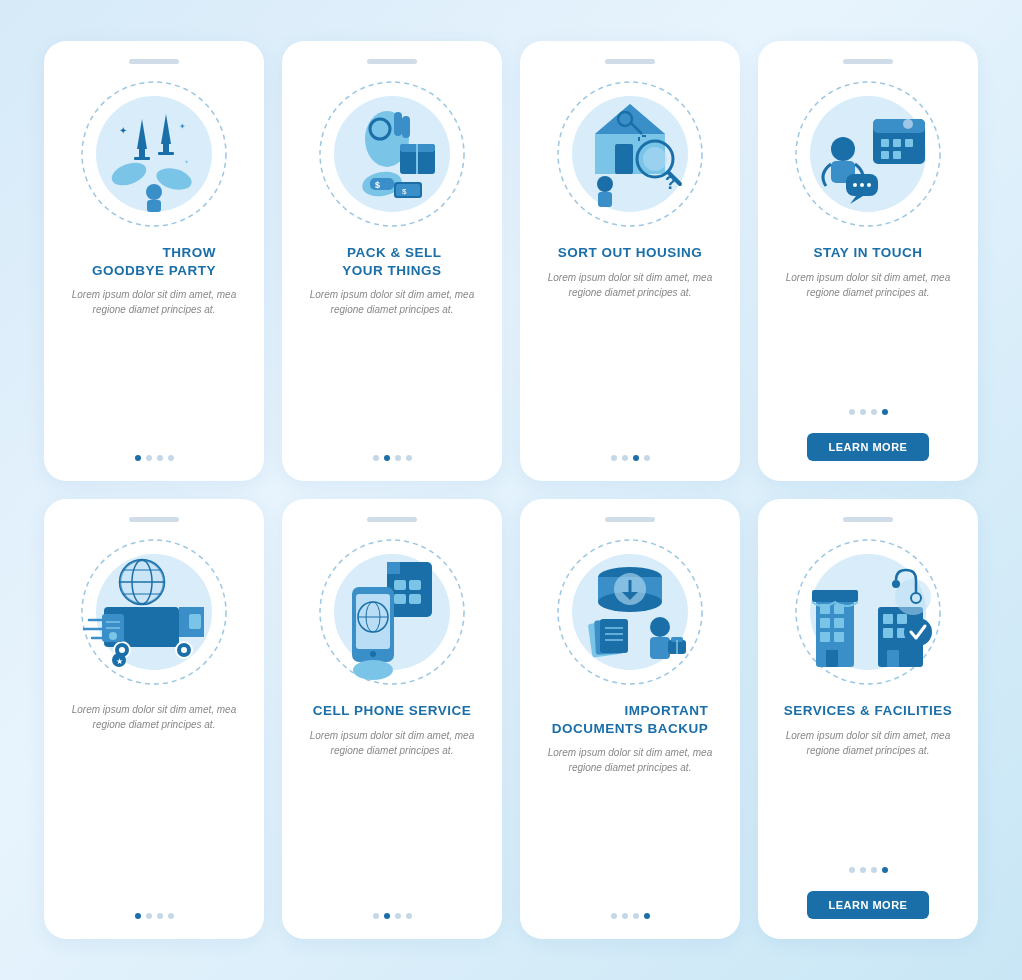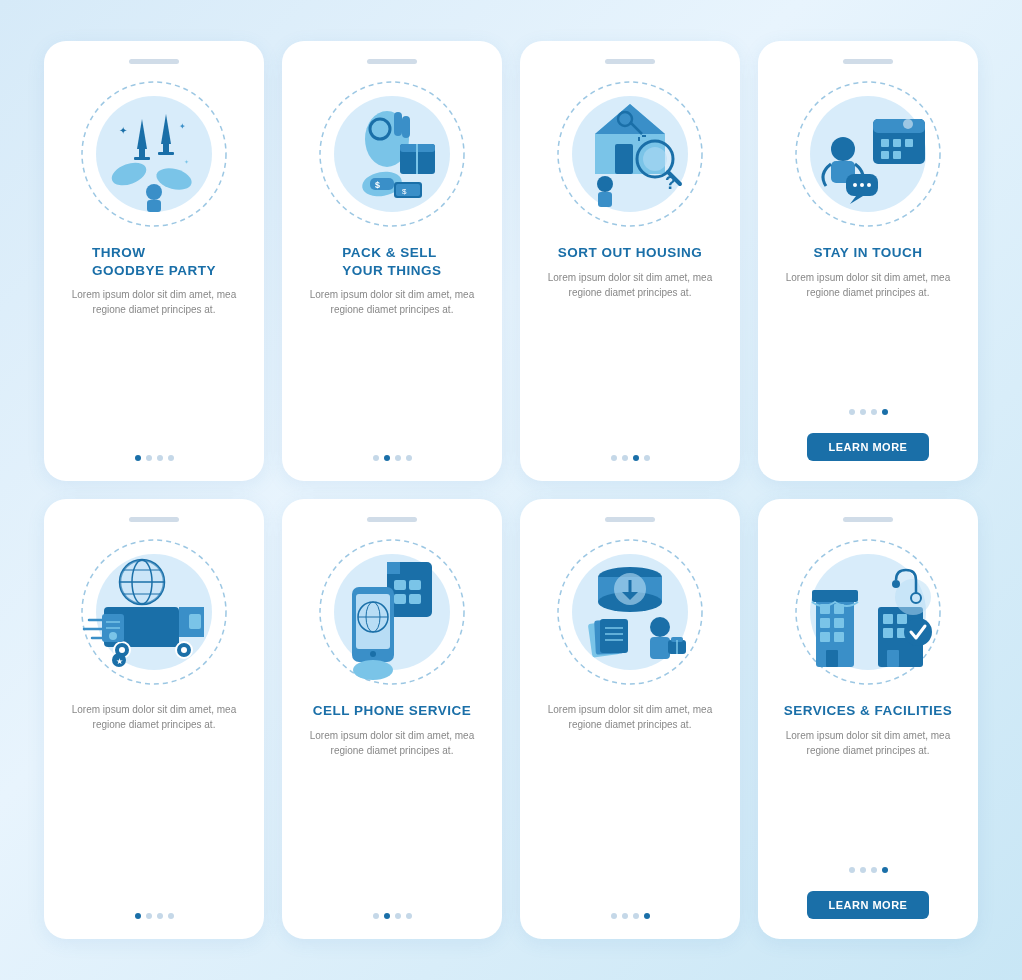--- a/index.html
+++ b/index.html
@@ -46,32 +46,33 @@
       justify-content: center;
     }
     .illustration svg {
       width: 100%;
       height: 100%;
     }
     .card-title {
       font-size: 13.5px;
       font-weight: 800;
       color: #1a6fa8;
-      text-align: left;
+      text-align: right;
       text-transform: uppercase;
       letter-spacing: 0.5px;
       margin-bottom: 8px;
       line-height: 1.3;
     }
     .card-body {
       font-size: 10px;
       color: #888;
       text-align: center;
       line-height: 1.5;
       flex: 1;
+      font-style: italic;
     }
     .dots {
       display: flex;
       gap: 5px;
       margin-top: 10px;
       align-items: center;
     }
     .dot {
       width: 6px;
       height: 6px;
@@ -365,20 +366,21 @@
         <line x1="127" y1="108" x2="127" y2="122" stroke="#7ac4e8" stroke-width="1.5"></line>
 
         <rect x="40" y="90" width="28" height="34" rx="3" fill="#7ac4e8" transform="rotate(-8,54,107)"></rect>
         <rect x="45" y="88" width="28" height="34" rx="3" fill="#3a8fc8" transform="rotate(-3,59,105)"></rect>
         <rect x="50" y="87" width="28" height="34" rx="3" fill="#1a6fa8"></rect>
         <line x1="55" y1="96" x2="73" y2="96" stroke="#7ac4e8" stroke-width="1.5"></line>
         <line x1="55" y1="102" x2="73" y2="102" stroke="#7ac4e8" stroke-width="1.5"></line>
         <line x1="55" y1="108" x2="73" y2="108" stroke="#7ac4e8" stroke-width="1.5"></line>
       </svg>
     </div>
+    <div class="card-title">IMPORTANT<br>DOCUMENTS BACKUP</div>
     <div class="card-body">Lorem ipsum dolor sit dim amet, mea regione diamet principes at.</div>
     <div class="dots">
       <div class="dot"></div>
       <div class="dot"></div>
       <div class="dot"></div>
       <div class="dot active"></div>
     </div>
   </div>
 
   <div class="card">

